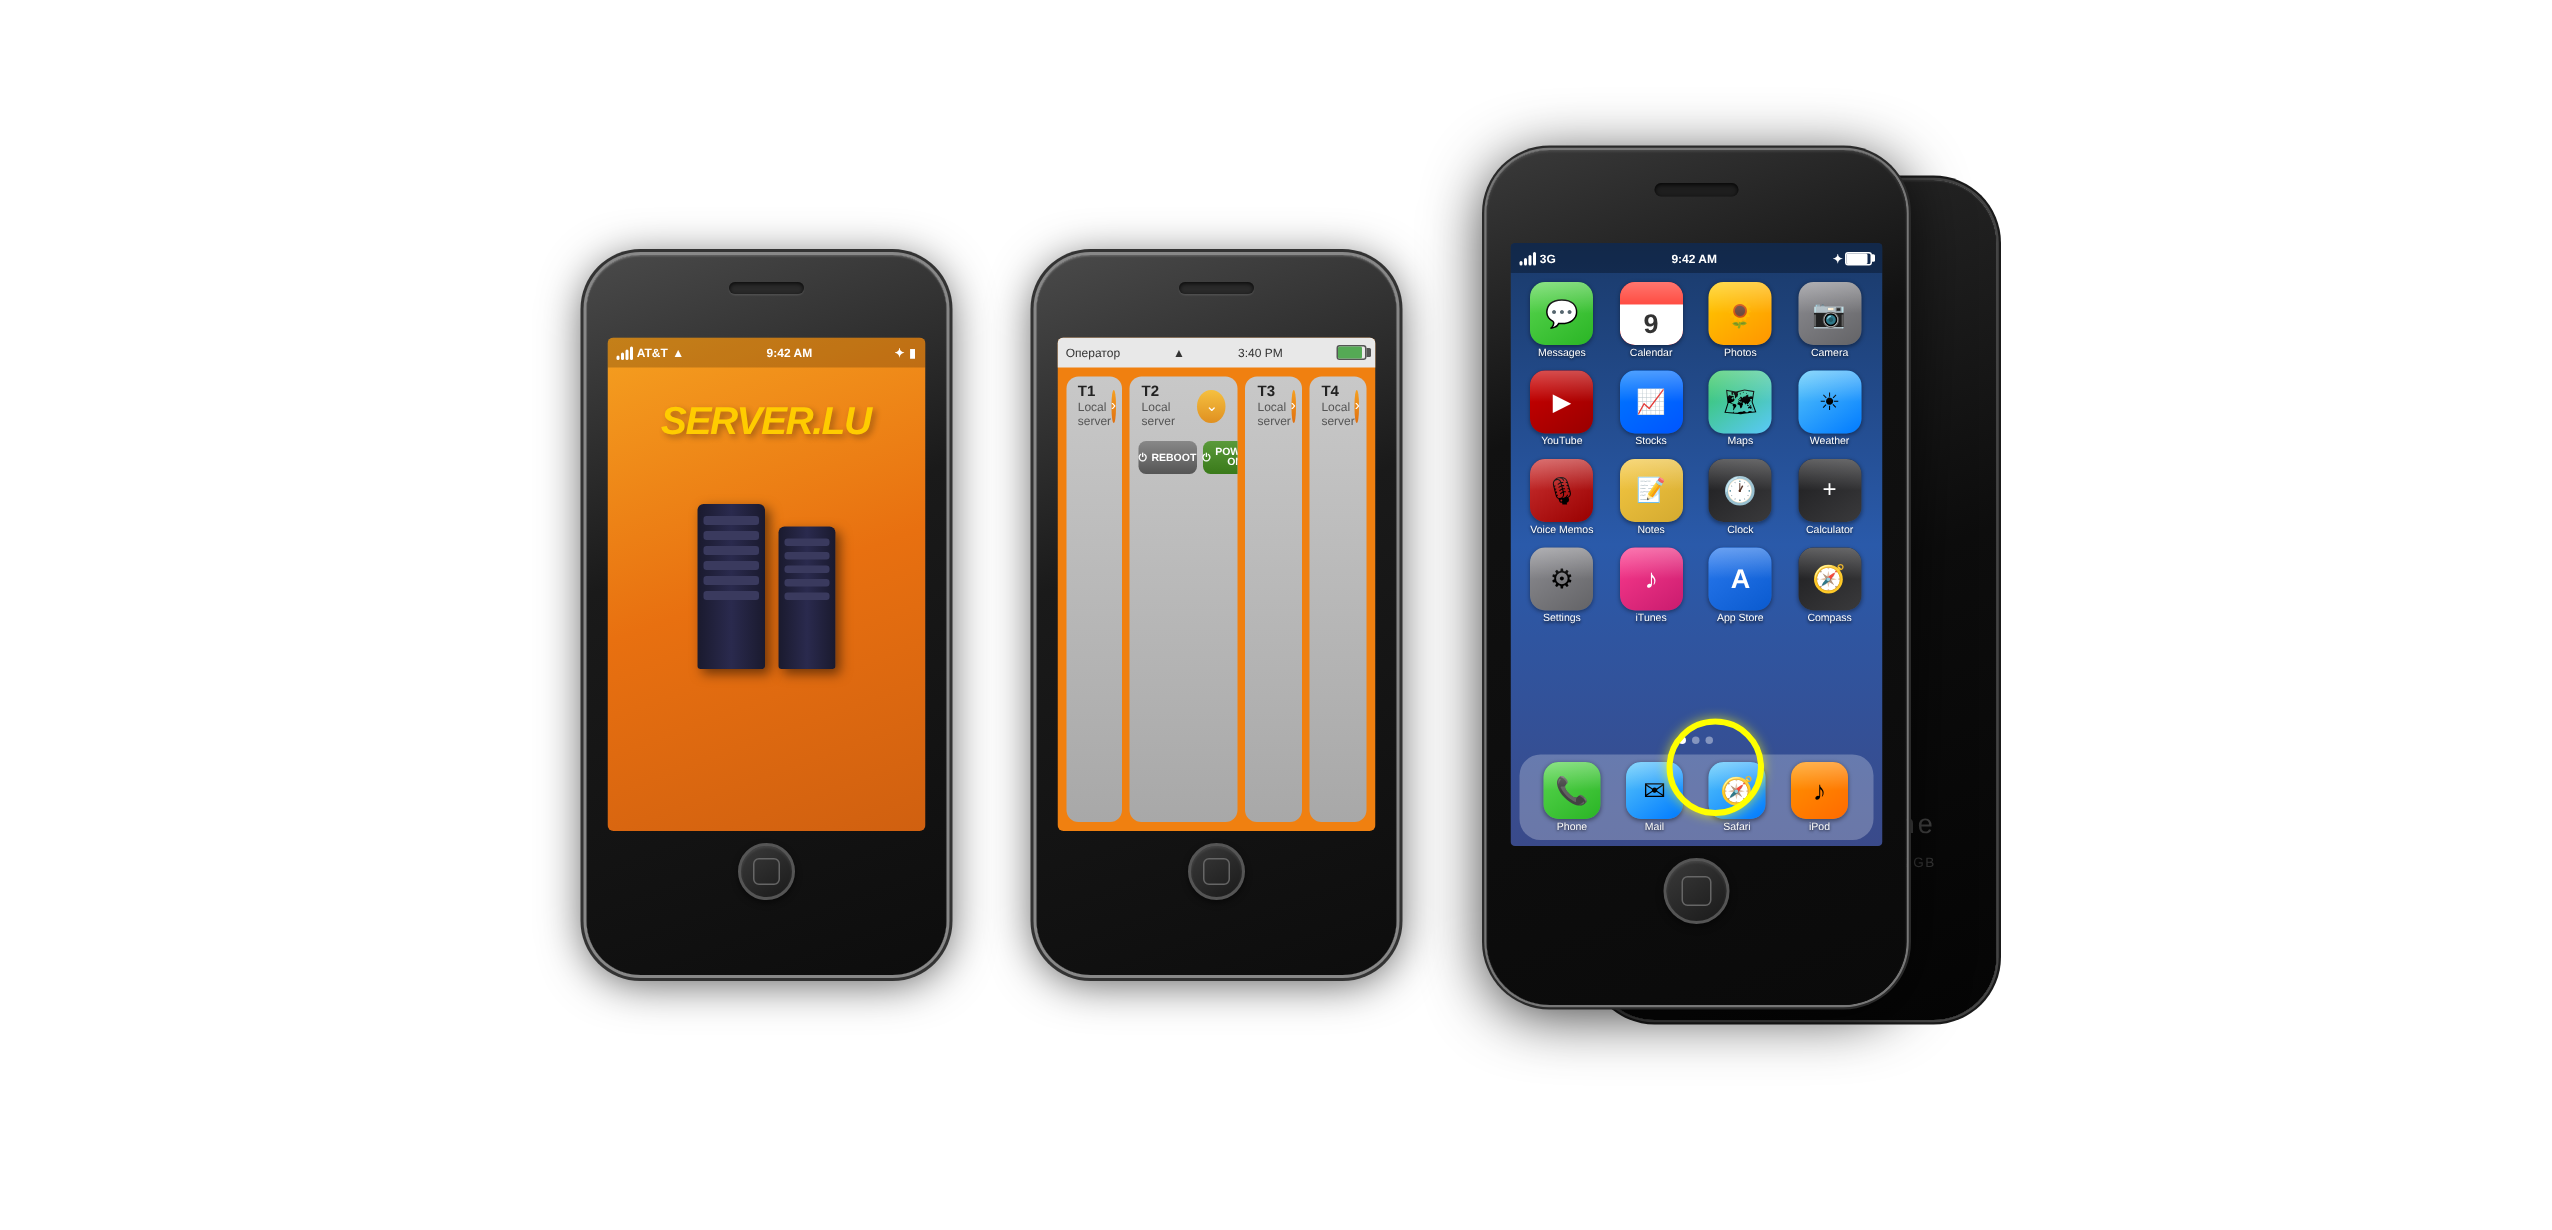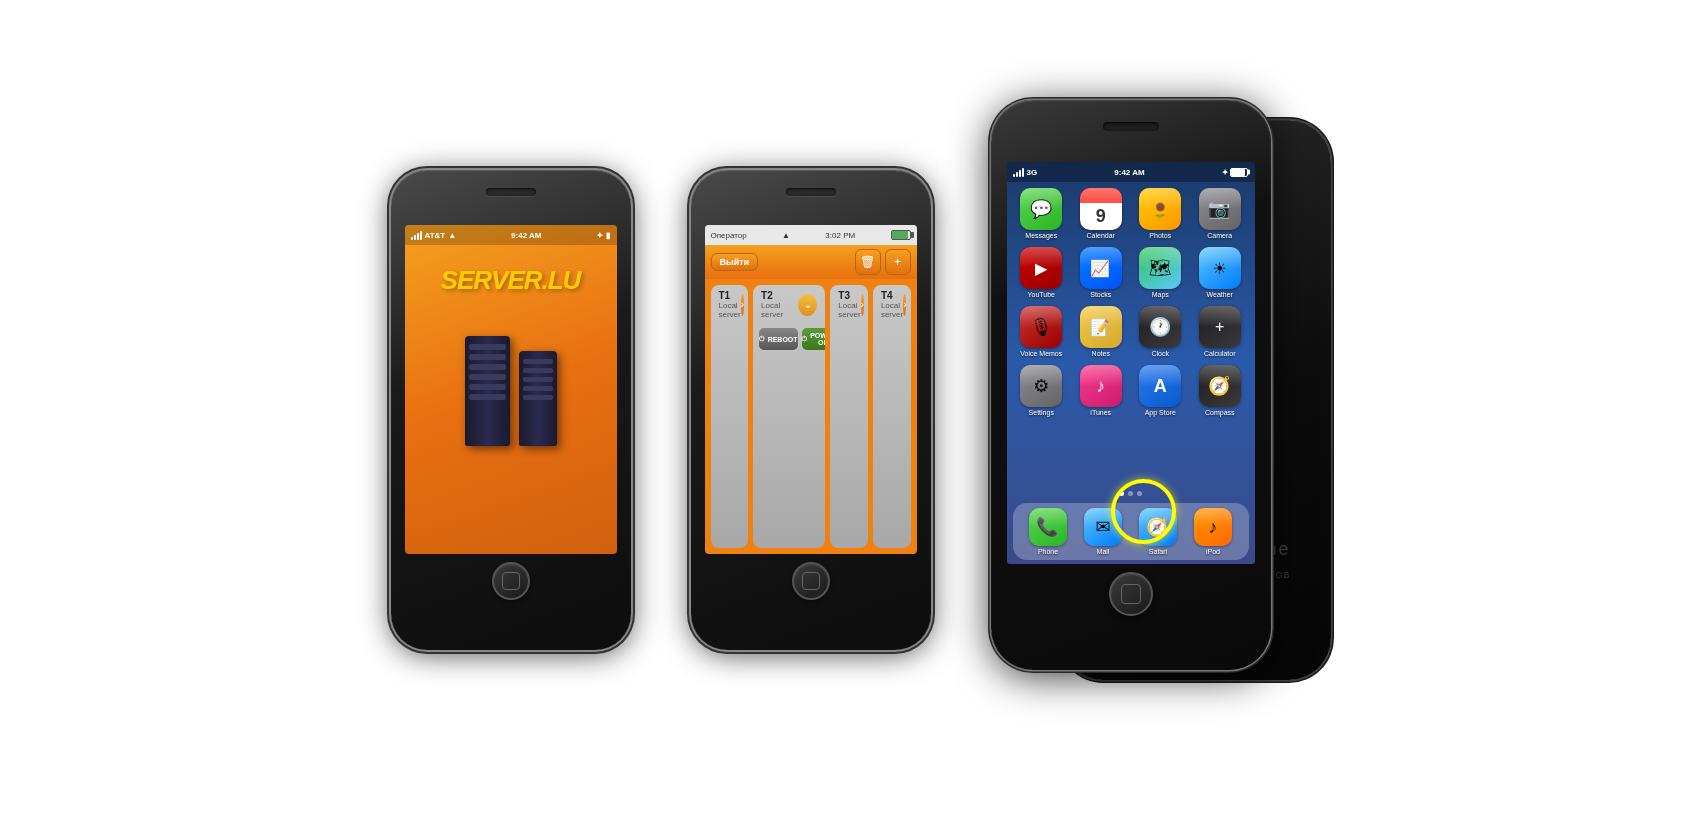--- a/index.html
+++ b/index.html
@@ -593,34 +593,27 @@
 </div>
 
 <div class="phone-wrap">
   <div class="phone">
     <div class="phone-screen">
       <div class="server-screen">
 
         <div class="status-bar-2">
           <span>Оператор</span>
           <span>▲</span>
-          <span>3:02 PM</span>
+          <span>3:40 PM</span>
           <div style="width:20px;height:10px;border:1.5px solid #555;border-radius:2px;position:relative;">
             <div style="position:absolute;right:-4px;top:50%;transform:translateY(-50%);width:3px;height:6px;background:#555;border-radius:0 1px 1px 0;"></div>
             <div style="width:90%;height:100%;background:#5a5;border-radius:1px;"></div>
           </div>
         </div>
 
-        <div class="nav-bar">
-          <button class="nav-btn-out">Выйти</button>
-          <div class="nav-icons">
-            <div class="nav-btn-icon">🗑</div>
-            <div class="nav-btn-icon">+</div>
-          </div>
-        </div>
 
         <div class="server-list">
 
           <div class="server-item">
             <div class="server-item-header">
               <div class="server-item-info">
                 <span class="server-name">T1</span>
                 <span class="server-sub">Local server</span>
               </div>
               <div class="server-arrow">›</div>

